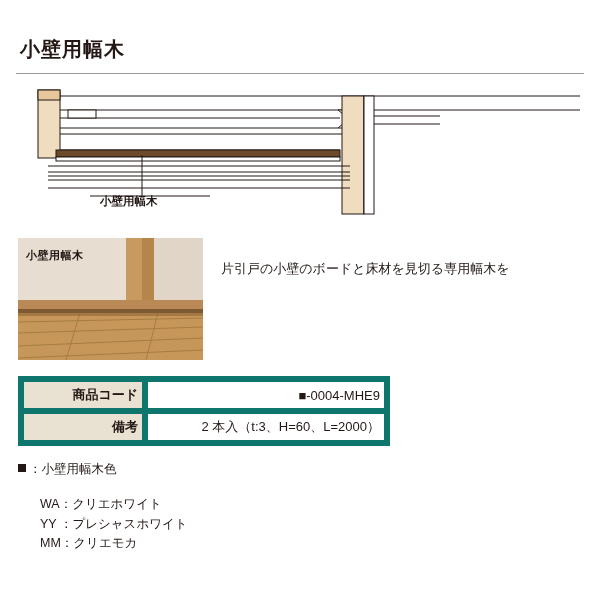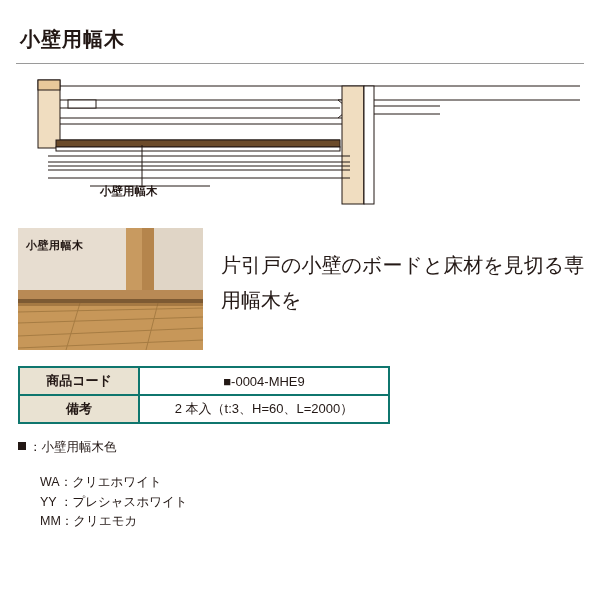--- a/index.html
+++ b/index.html
@@ -3,21 +3,21 @@
 <meta charset="utf-8">
 <style>
   html,body{margin:0;padding:0;}
   body{
     width:600px;height:600px;
     background:#ffffff;
     font-family:"Liberation Sans","DejaVu Sans",sans-serif;
     color:#231815;
     overflow:hidden;
   }
-  .page{position:relative;width:600px;height:448px;box-sizing:border-box;padding:0 14px;}
+  .page{position:relative;width:600px;height:448px;box-sizing:border-box;padding:10px 14px;}
 
   
   .title{
     font-size:20px;font-weight:bold;letter-spacing:1px;
     padding:26px 0 10px 6px;color:#231815;
   }
   .title-rule{height:1px;background:#9a9a9a;margin:0 2px 14px 2px;}
 
   
   .drawing{
@@ -32,30 +32,30 @@
     background:#c8a97a;flex:none;
   }
   .photo-label{
     position:absolute;left:8px;top:10px;
     font-size:11px;font-weight:bold;color:#231815;
     background:rgba(255,255,255,0.0);
     z-index:5;letter-spacing:0.5px;
   }
   .desc{
     margin-left:18px;padding-top:20px;
-    font-size:20px;line-height:1.75;color:#231815;
+    font-size:13px;line-height:1.75;color:#231815;
   }
 
   
   .spec{
     margin:16px 0 0 4px;border-collapse:collapse;width:372px;
     font-size:13px;
   }
   .spec td{
-    border:2px solid #0f766e;height:26px;text-align:center;vertical-align:middle;
+    border:6px solid #0f766e;height:26px;text-align:right;vertical-align:middle;
     padding:0 4px;
   }
   .spec td.head{width:110px;background:#e9e2d2;font-weight:bold;}
 
   
   .notes{margin:14px 0 0 4px;font-size:12.5px;line-height:1.55;}
   .notes .lead{margin-bottom:16px;}
   .notes .item{padding-left:22px;}
   .sq{display:inline-block;width:8px;height:8px;background:#231815;margin-right:3px;vertical-align:1px;}
 </style>

